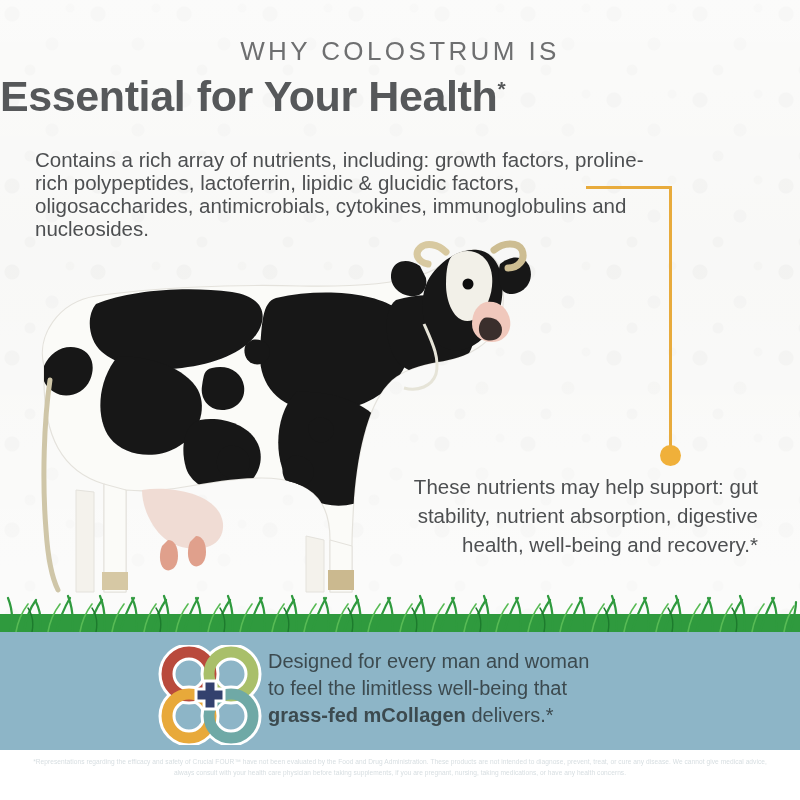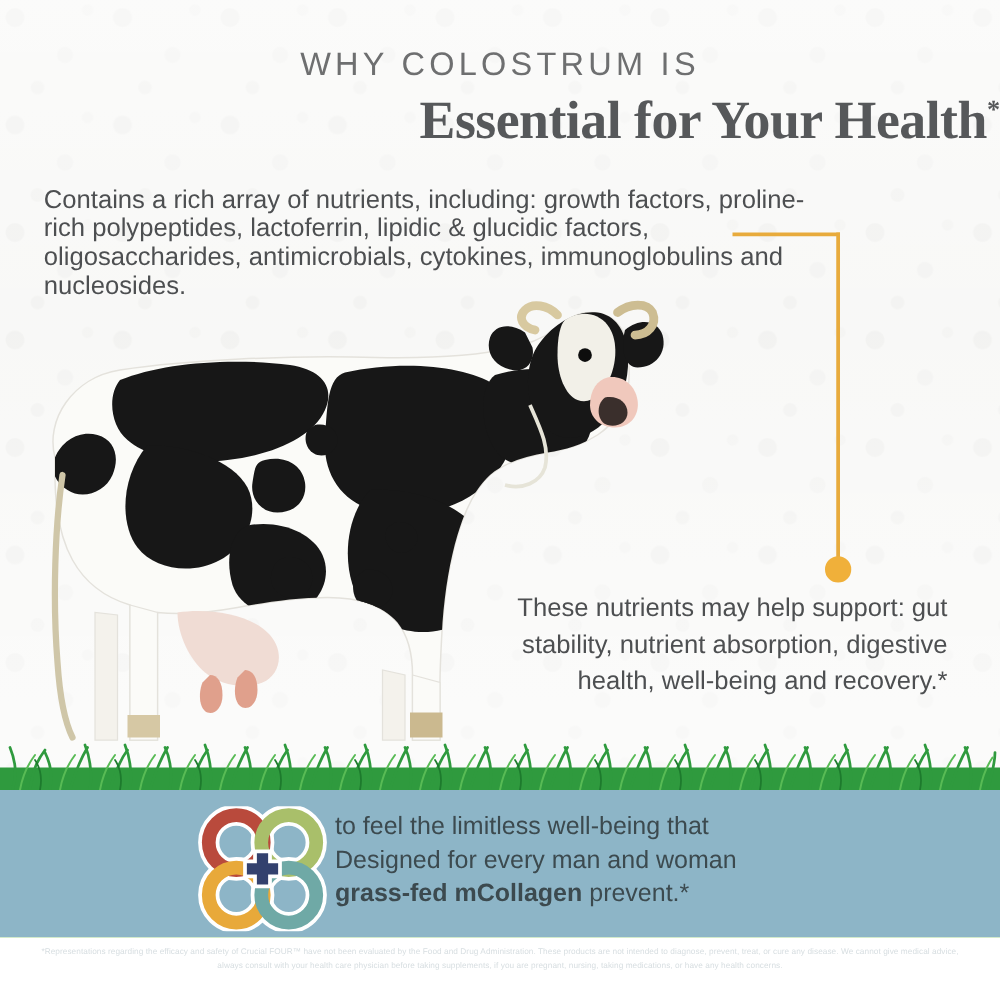--- a/index.html
+++ b/index.html
@@ -49,27 +49,26 @@
     text-align: center;
     font-size: 26px;
     letter-spacing: 3.4px;
     color: #6e6f70;
     font-weight: 400;
   }
   .headline {
     position: absolute;
     left: 0; top: 72px;
     width: 800px;
-    text-align: right;
+    text-align: left;
     font-size: 43px;
     font-weight: bold;
     color: #56585a;
     letter-spacing: -0.4px;
     white-space: nowrap;
-    font-family: Liberation Serif, serif;
   }
   .headline .ast {
     font-size: 21px;
     vertical-align: super;
     font-weight: bold;
     letter-spacing: 0;
   }
 
   
   .lead {
@@ -395,22 +394,22 @@
       <circle cx="73" cy="71" r="22" stroke="#ffffff" stroke-width="17"></circle>
       <circle cx="31" cy="29" r="22" stroke="#b94a3c"></circle>
       <circle cx="73" cy="29" r="22" stroke="#a9bf6a"></circle>
       <circle cx="31" cy="71" r="22" stroke="#e8a93a"></circle>
       <circle cx="73" cy="71" r="22" stroke="#6fa9a6"></circle>
     </g>
     <path d="M46,36 L58,36 L58,44 L66,44 L66,56 L58,56 L58,64 L46,64 L46,56 L38,56 L38,44 L46,44 Z" fill="#33416e" stroke="#ffffff" stroke-width="3"></path>
   </svg>
 
   <div class="brand-copy">
+    <div>Designed for every man and woman</div>
     <div>to feel the limitless well-being that</div>
-    <div>Designed for every man and woman</div>
-    <div><span class="bold">grass-fed mCollagen</span><span> prevent.*</span></div>
+    <div><span class="bold">grass-fed mCollagen</span><span> delivers.*</span></div>
   </div>
 
   <div class="disclaimer">
     <p>*Representations regarding the efficacy and safety of Crucial FOUR™ have not been evaluated by the Food and Drug Administration. These products are not intended to diagnose, prevent, treat, or cure any disease. We cannot give medical advice, always consult with your health care physician before taking supplements, if you are pregnant, nursing, taking medications, or have any health concerns.</p>
   </div>
 
 </div>
 
 </body></html>

